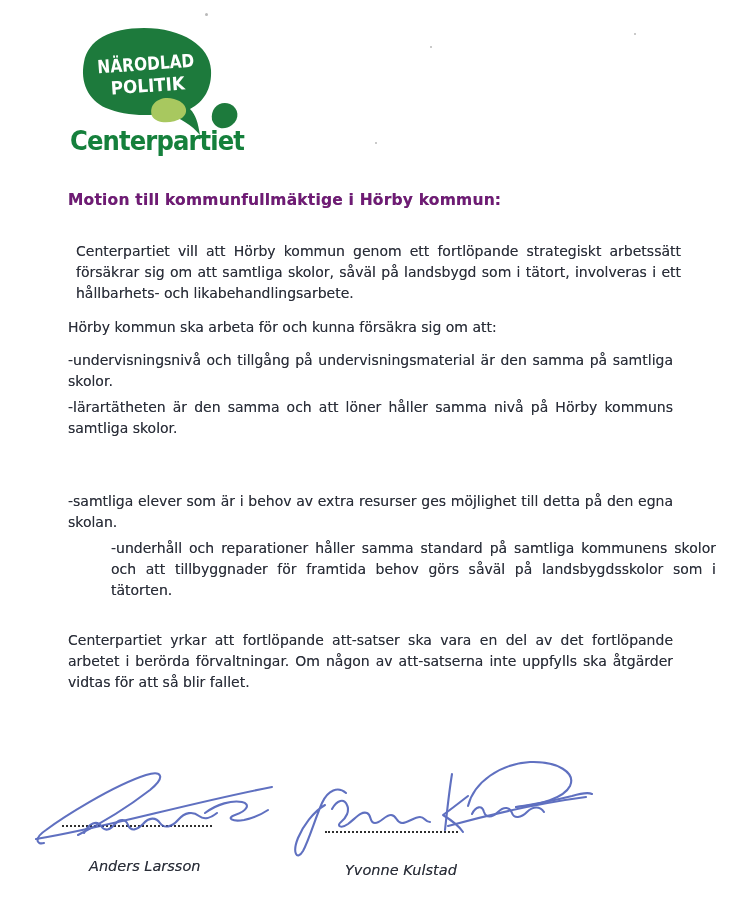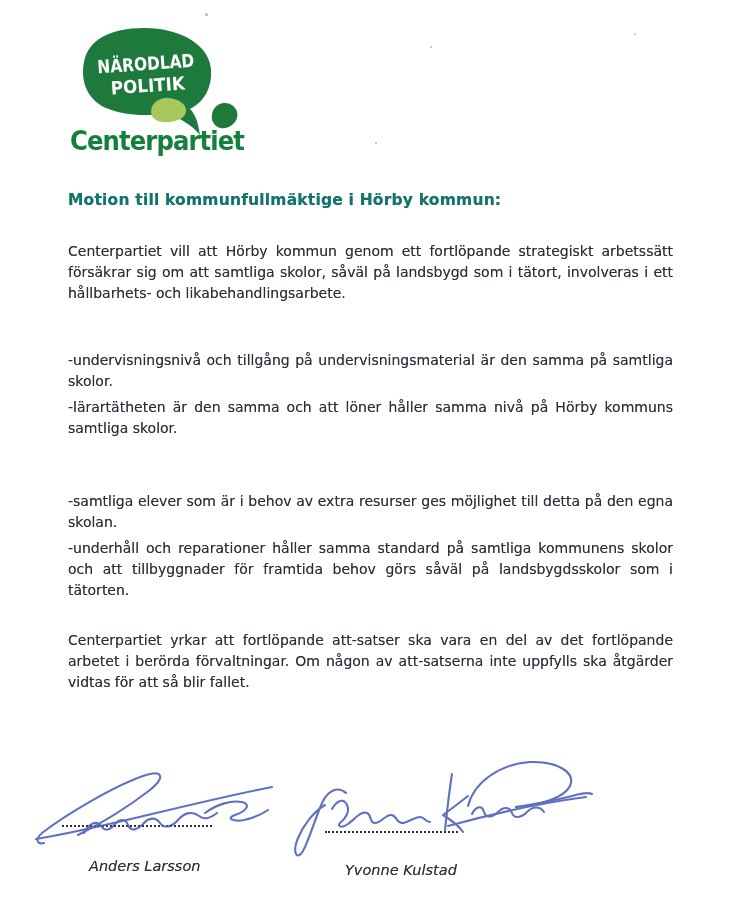--- a/index.html
+++ b/index.html
@@ -16,29 +16,29 @@
     position:absolute;
     left:68px;width:605px;
     margin:0;
     font-size:14px;line-height:21px;
     text-shadow:0 0 0.4px rgba(40,44,60,.55);
   }
   .just{text-align:justify;text-align-last:left;}
   .heading{
     top:190px;
     font-size:15.5px;font-weight:bold;
-    color:#0f766e;letter-spacing:.2px;
+    color:#701a75;letter-spacing:.2px;
   }
-  .p-intro{top:241px;}
+  .p-intro{top:241px;margin-left:8px;}
   .p-lead{top:317px;}
   .b1{top:350px;}
   .b2{top:397px;}
   .b3{top:444px;}
   .b4{top:491px;}
-  .b5{top:538px;}
+  .b5{top:538px;margin-left:43px;}
   .p-closing{top:630px;}
   .date-line{top:724px;font-size:14.5px;}
   .sig-intro{top:756px;font-size:14.5px;font-style:italic;}
   .sig-name{
     position:absolute;margin:16px;
     font-size:14.5px;font-style:italic;line-height:18px;
     text-shadow:0 0 0.4px rgba(40,44,60,.55);
   }
   .name-left{left:73px;top:841px;}
   .name-right{left:329px;top:845px;}
@@ -77,20 +77,21 @@
       <path d="M 82 92 C 78 80, 90 71, 104 75 C 116 78, 120 88, 112 94 C 102 100, 86 100, 82 92 Z" fill="#a8c85f"></path>
       <path d="M 142 96 C 140 84, 150 76, 160 80 C 169 84, 170 95, 162 101 C 155 106, 146 106, 142 96 Z" fill="#1d7a3c"></path>
       <text x="0" y="126" textLength="174" lengthAdjust="spacingAndGlyphs" font-size="27" font-weight="bold" font-family="DejaVu Sans, sans-serif" letter-spacing="-1" fill="#15803c">Centerpartiet</text>
     </svg>
   </div>
 
   <p class="txt heading">Motion till kommunfullmäktige i Hörby kommun:</p>
 
   <p class="txt just p-intro">Centerpartiet vill att Hörby kommun genom ett fortlöpande strategiskt arbetssätt försäkrar sig om att samtliga skolor, såväl på landsbygd som i tätort, involveras i ett hållbarhets- och likabehandlingsarbete.</p>
 
+  <p class="txt p-lead">Hörby kommun ska arbeta för och kunna försäkra sig om att:</p>
 
   <p class="txt just b1">-undervisningsnivå och tillgång på undervisningsmaterial är den samma på samtliga skolor.</p>
   <p class="txt just b2">-lärartätheten är den samma och att löner håller samma nivå på Hörby kommuns samtliga skolor.</p>
   <p class="txt just b4">-samtliga elever som är i behov av extra resurser ges möjlighet till detta på den egna skolan.</p>
   <p class="txt just b5">-underhåll och reparationer håller samma standard på samtliga kommunens skolor och att tillbyggnader för framtida behov görs såväl på landsbygdsskolor som i tätorten.</p>
 
   <p class="txt just p-closing">Centerpartiet yrkar att fortlöpande att-satser ska vara en del av det fortlöpande arbetet i berörda förvaltningar. Om någon av att-satserna inte uppfylls ska åtgärder vidtas för att så blir fallet.</p>
 
 
 

